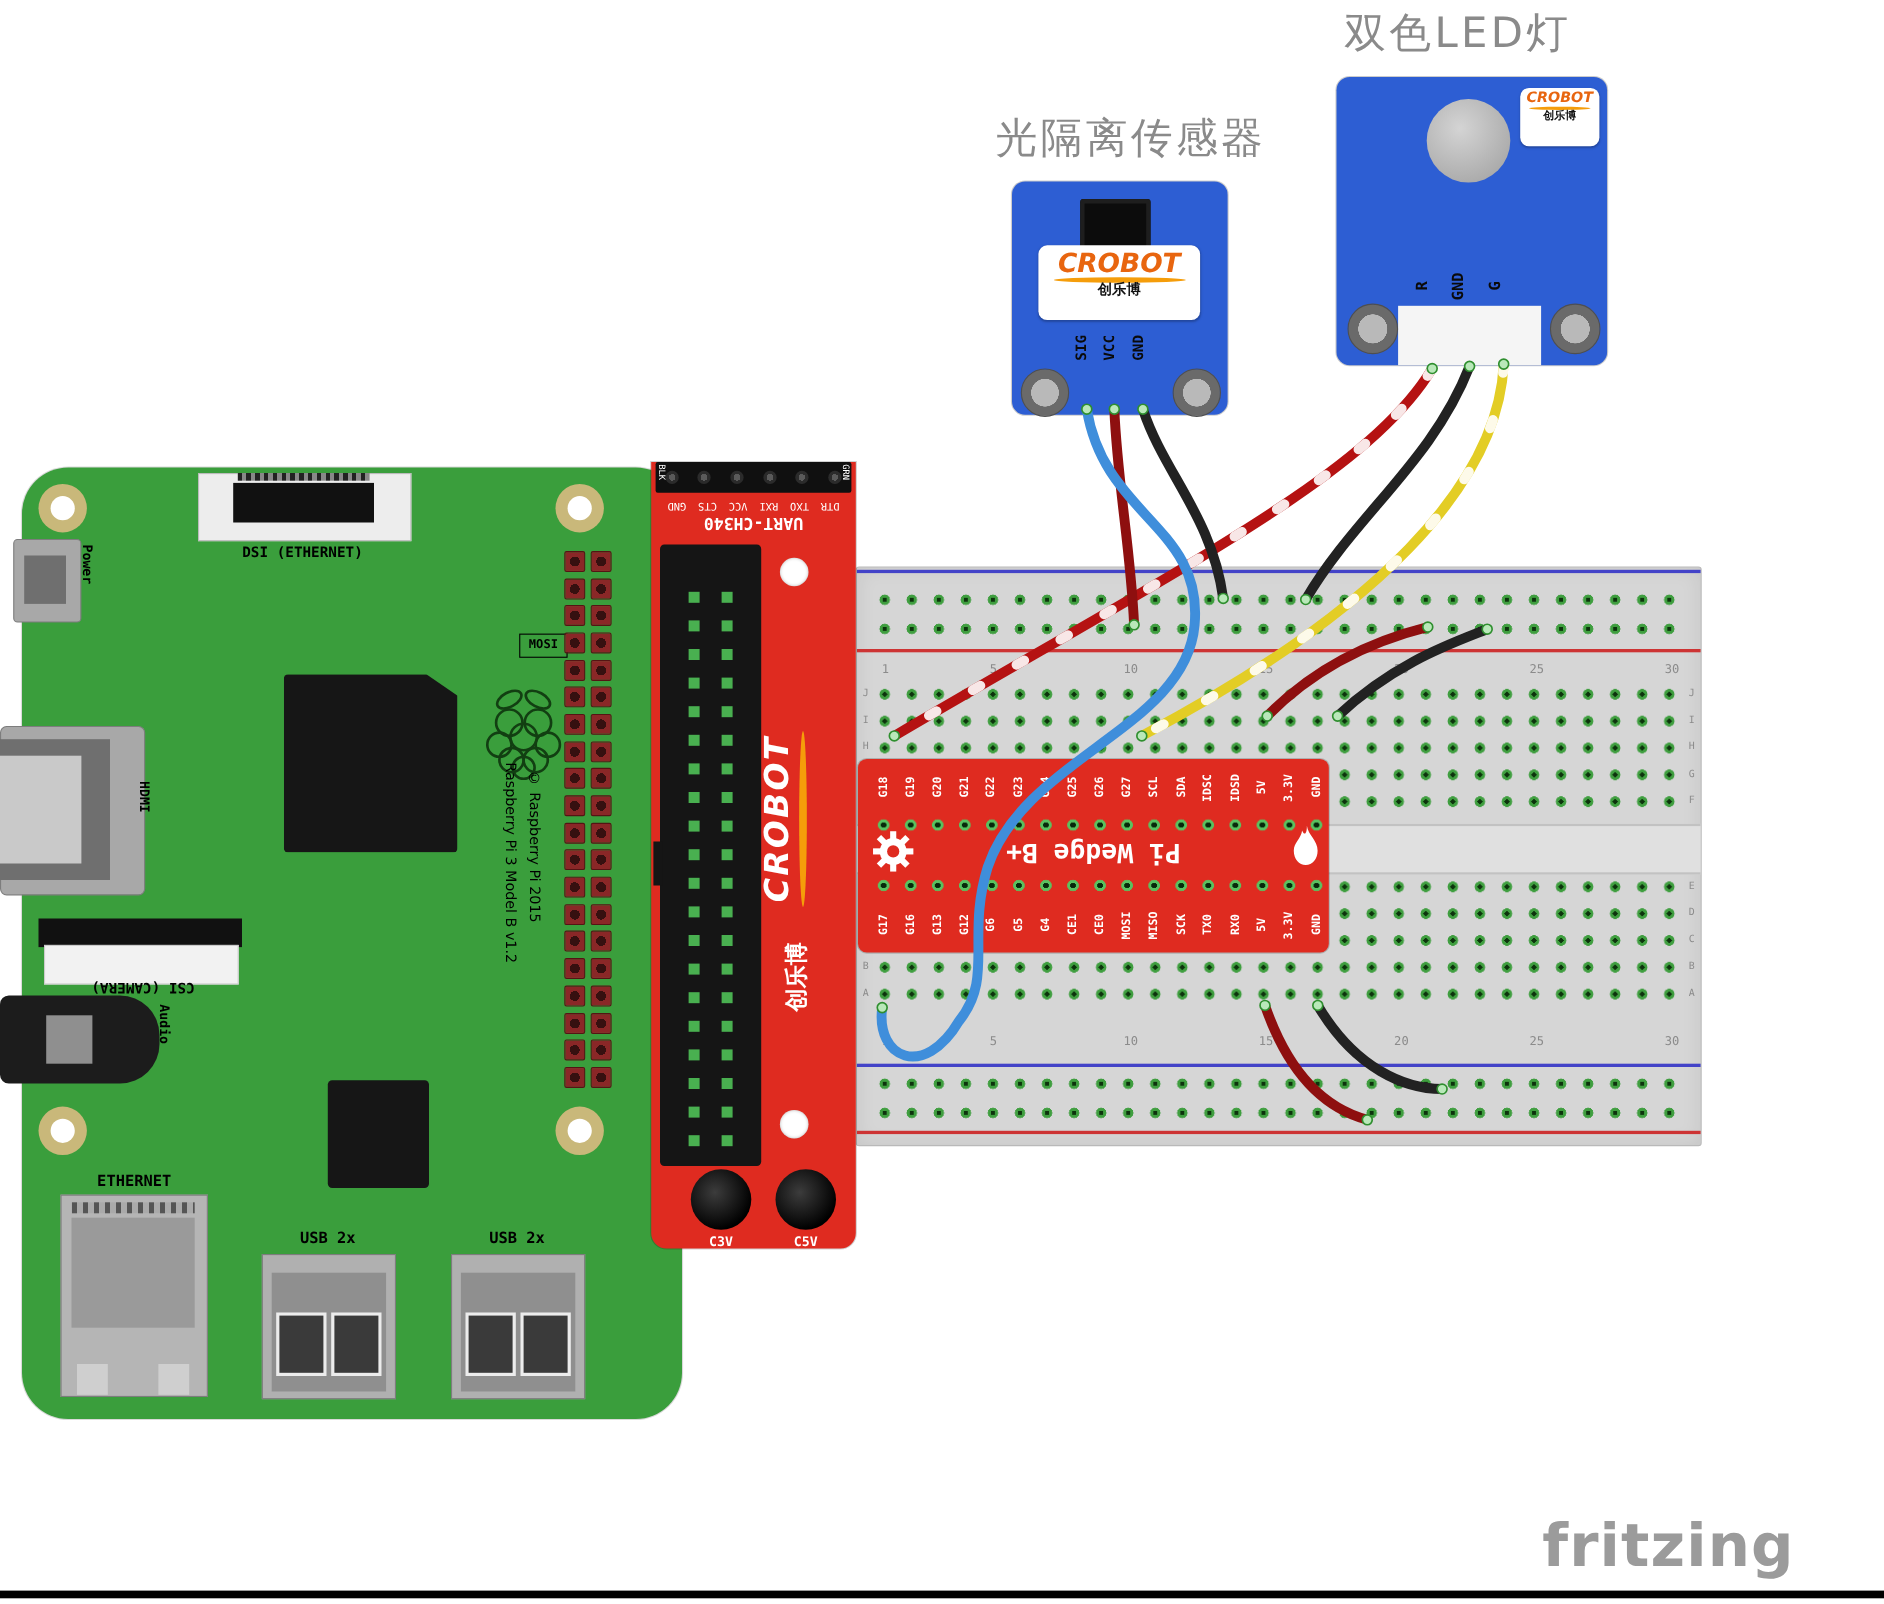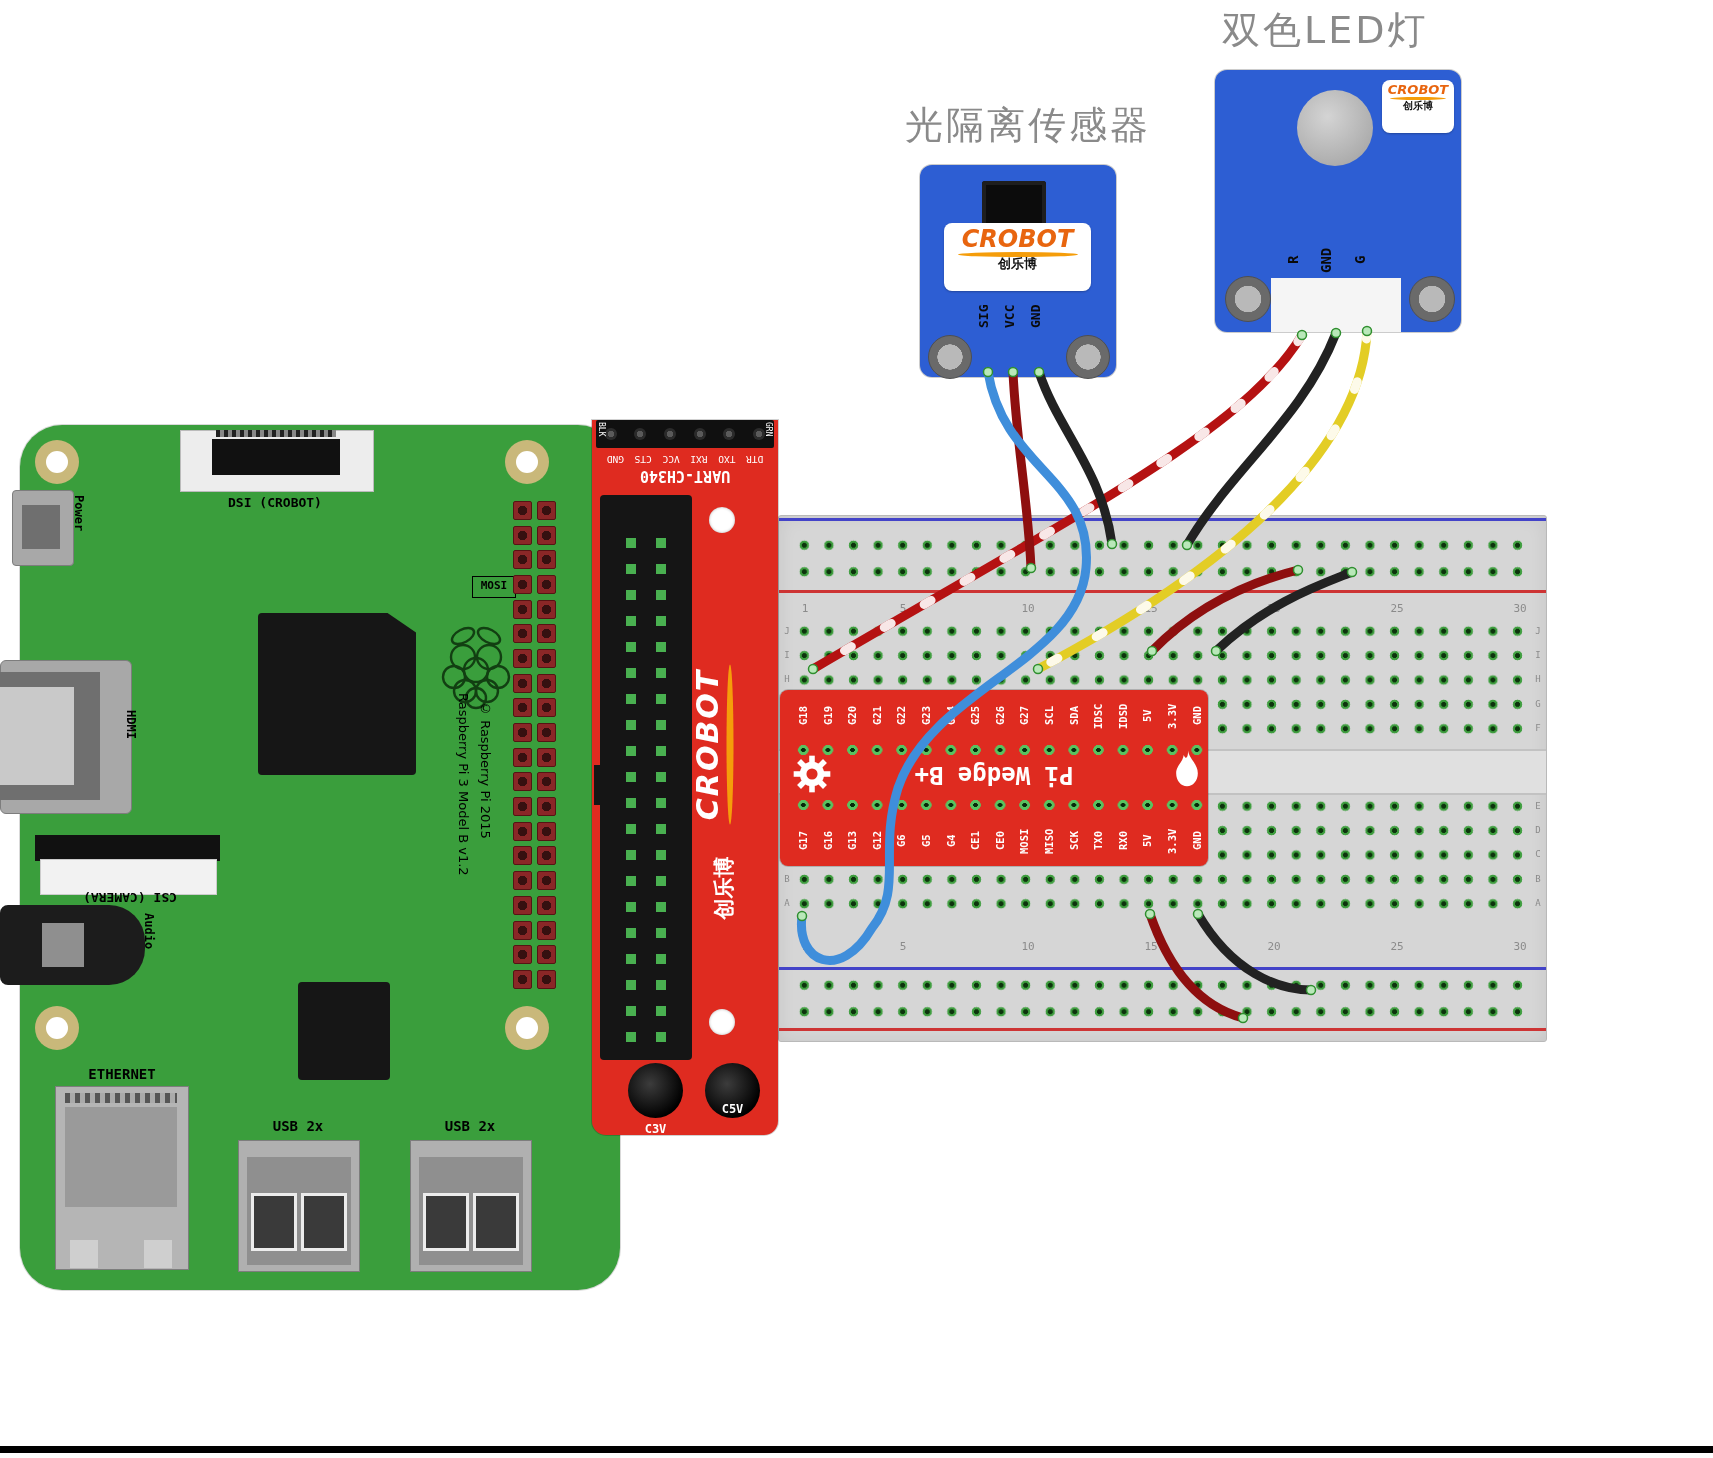--- a/index.html
+++ b/index.html
@@ -324,33 +324,33 @@
 
     <div class="crobot-rot">
       <span>CROBOT</span>
       <div class="swoosh"></div>
     </div>
     <div class="crobot-cn-rot">创乐博</div>
 
     <div class="cap" style="left:36px;top:643px"></div>
     <div class="cap" style="left:113px;top:643px"></div>
     <div class="cap-label" style="left:36px;top:702px">C3V</div>
-    <div class="cap-label" style="left:113px;top:682px">C5V</div>
+    <div class="cap-label" style="left:113px;top:702px">C5V</div>
   </div>
 
   <div id="pi">
     <div class="pi-hole" style="left:15px;top:15px"></div>
     <div class="pi-hole" style="left:485px;top:15px"></div>
     <div class="pi-hole" style="left:15px;top:581px"></div>
     <div class="pi-hole" style="left:485px;top:581px"></div>
 
     <div style="position:absolute;left:160px;top:5px;width:192px;height:60px;background:#ededed;border:1px solid #bbb"></div>
     <div style="position:absolute;left:196px;top:5px;width:120px;height:7px;background:repeating-linear-gradient(90deg,#222 0 4px,#888 4px 8px)"></div>
     <div style="position:absolute;left:192px;top:14px;width:128px;height:36px;background:#111"></div>
-    <div class="label-h silk" style="left:150px;top:70px;width:210px">DSI (CROBOT)</div>
+    <div class="label-h silk" style="left:150px;top:70px;width:210px">DSI (ETHERNET)</div>
 
     <div class="conn" style="left:-8px;top:65px;width:60px;height:74px;border-radius:4px"></div>
     <div class="conn-dark" style="left:2px;top:80px;width:38px;height:44px"></div>
     <div class="label-v silk" style="left:52px;top:70px">Power</div>
 
     <div class="conn" style="left:-20px;top:235px;width:130px;height:152px;border-radius:6px"></div>
     <div class="conn-dark" style="left:-20px;top:247px;width:100px;height:128px"></div>
     <div style="position:absolute;left:-20px;top:262px;width:74px;height:98px;background:#c9c9c9"></div>
     <div class="label-v silk" style="left:104px;top:285px">HDMI</div>
 
@@ -525,14 +525,15 @@
         <circle cx="1298" cy="570" r="4.5"></circle>
       <circle cx="1216" cy="651" r="4.5"></circle>
         <circle cx="1352" cy="572" r="4.5"></circle>
       <circle cx="1150" cy="914" r="4.5"></circle>
         <circle cx="1243" cy="1018" r="4.5"></circle>
       <circle cx="1198" cy="914" r="4.5"></circle>
         <circle cx="1311" cy="990" r="4.5"></circle>
     </g>
   </svg>
 
+  <div id="watermark">fritzing</div>
   <div id="bottom-bar"></div>
 </div>
 
 </body></html>

